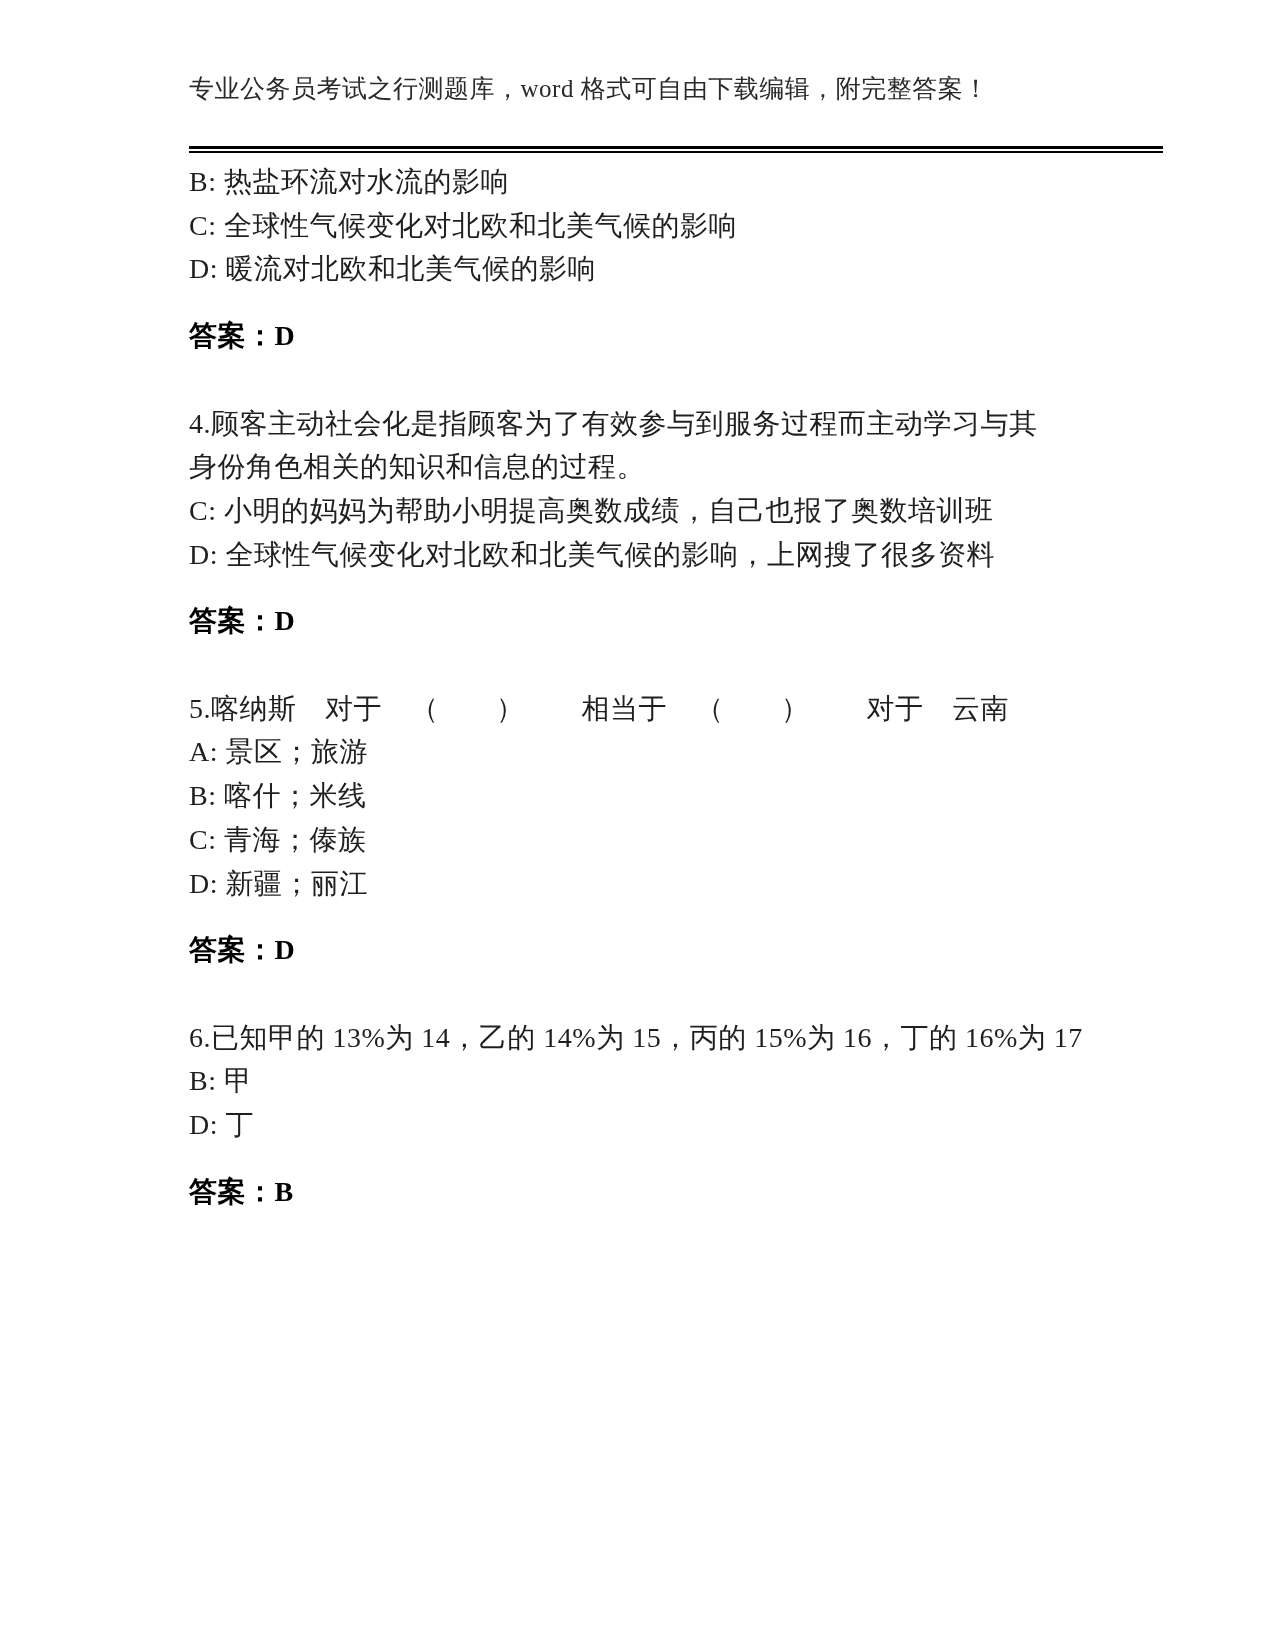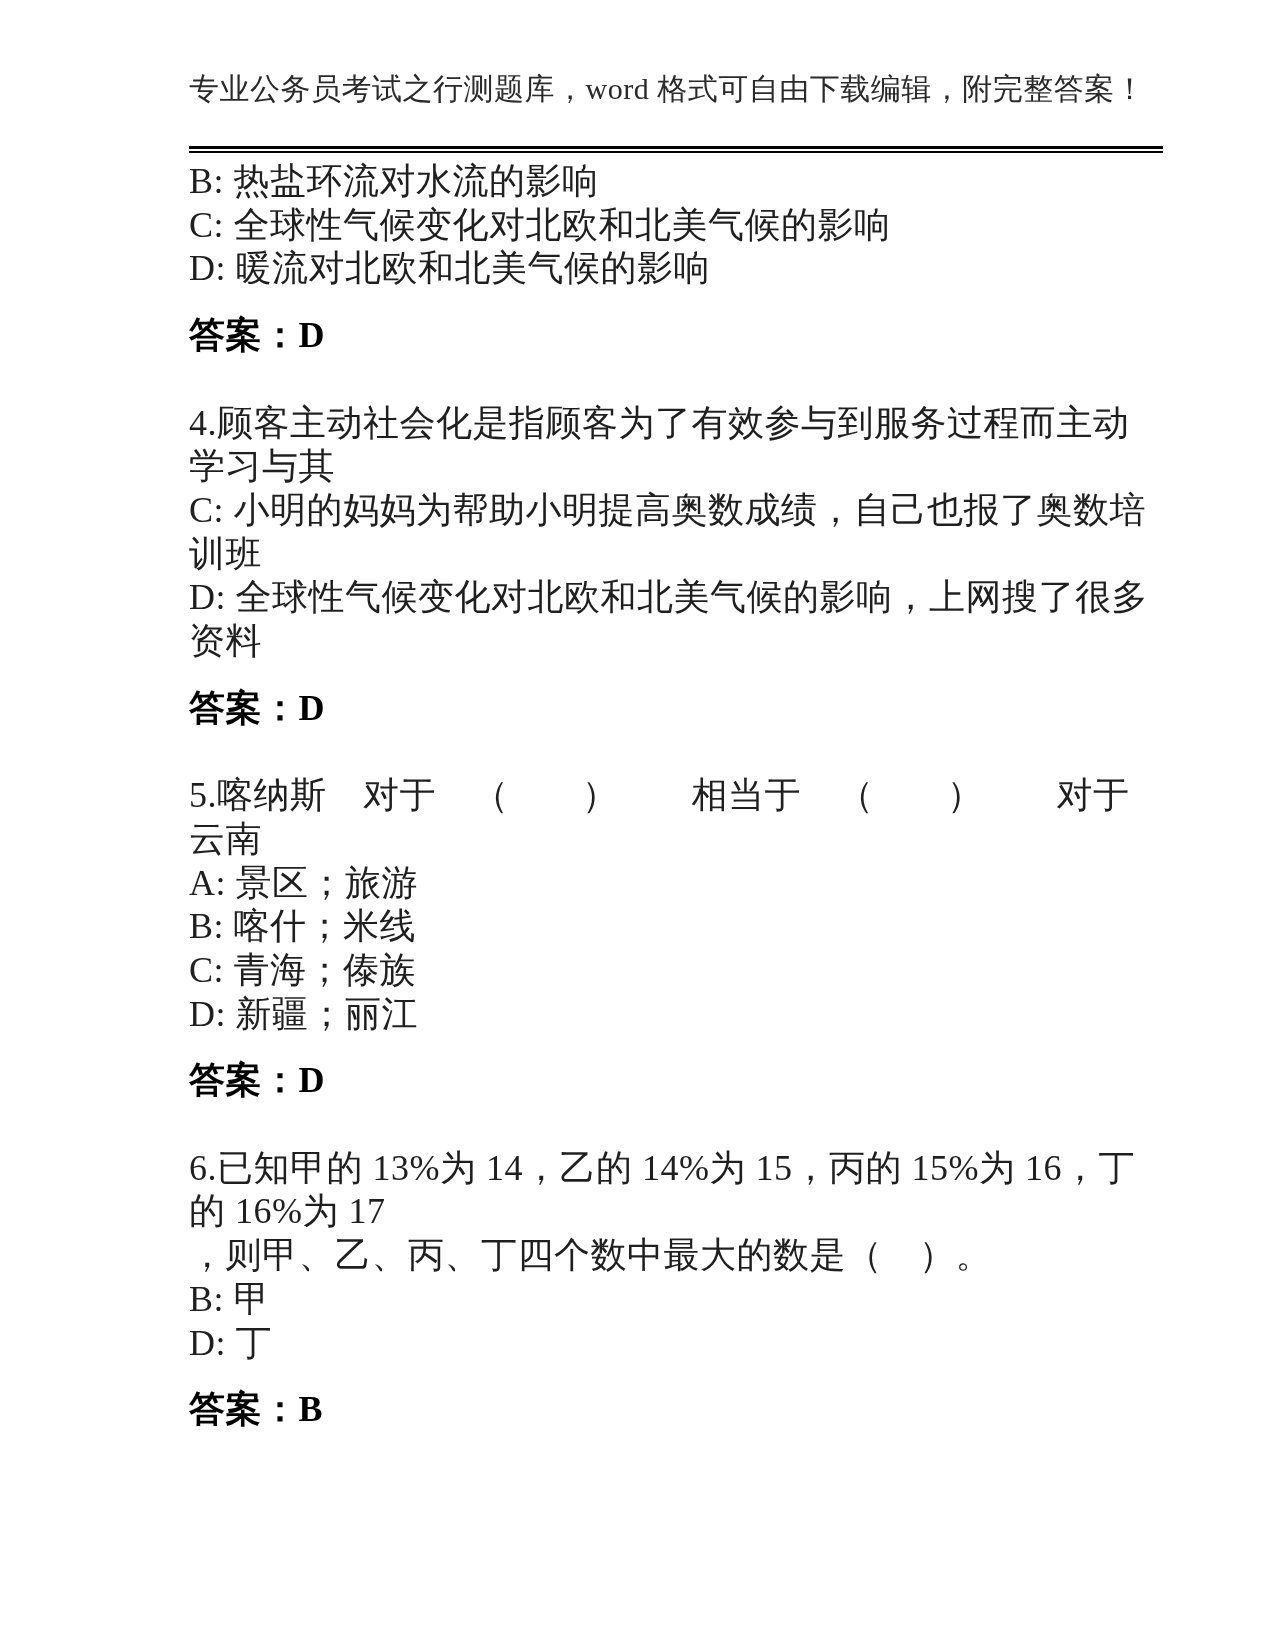--- a/index.html
+++ b/index.html
@@ -14,37 +14,37 @@
     font-family: "Liberation Serif", "DejaVu Serif", serif;
     overflow: hidden;
   }
   .doc {
     box-sizing: border-box;
     width: 1275px;
     height: 1650px;
     padding: 72px 112px 0 189px;
   }
   .header-line {
-    font-size: 30px;
+    font-size: 25px;
     line-height: 34px;
     letter-spacing: 0.5px;
     color: #2a2a2a;
     white-space: pre-wrap;
   }
   .header-rule {
     margin-top: 40px;
     height: 2px;
     border-top: 3px solid #000000;
     border-bottom: 2px solid #000000;
   }
   .content {
     margin-top: 7px;
   }
   .line {
-    font-size: 36px;
+    font-size: 28px;
     line-height: 43.7px;
     white-space: pre-wrap;
     letter-spacing: 0.5px;
   }
   .answer-line {
     font-weight: bold;
     color: #000000;
     margin-top: 23px;
   }
   .blank-line {
@@ -57,30 +57,30 @@
 <div class="doc">
   <div class="header-line">专业公务员考试之行测题库，word 格式可自由下载编辑，附完整答案！</div>
   <div class="header-rule"></div>
   <div class="content" id="content">
       <div class="line ">B: 热盐环流对水流的影响</div>
       <div class="line ">C: 全球性气候变化对北欧和北美气候的影响</div>
       <div class="line ">D: 暖流对北欧和北美气候的影响</div>
       <div class="line answer-line">答案：D</div>
       <div class="line blank-line"></div>
       <div class="line ">4.顾客主动社会化是指顾客为了有效参与到服务过程而主动学习与其</div>
+      <div class="line ">身份角色相关的知识和信息的过程。</div>
       <div class="line ">C: 小明的妈妈为帮助小明提高奥数成绩，自己也报了奥数培训班</div>
       <div class="line ">D: 全球性气候变化对北欧和北美气候的影响，上网搜了很多资料</div>
       <div class="line answer-line">答案：D</div>
       <div class="line blank-line"></div>
       <div class="line ">5.喀纳斯　对于　（　　）　　相当于　（　　）　　对于　云南</div>
       <div class="line ">A: 景区；旅游</div>
       <div class="line ">B: 喀什；米线</div>
       <div class="line ">C: 青海；傣族</div>
       <div class="line ">D: 新疆；丽江</div>
       <div class="line answer-line">答案：D</div>
       <div class="line blank-line"></div>
       <div class="line ">6.已知甲的 13%为 14，乙的 14%为 15，丙的 15%为 16，丁的 16%为 17</div>
-      <div class="line ">，则甲、乙、丙、丁四个数中最大的数是（　）。</div>
       <div class="line ">B: 甲</div>
       <div class="line ">D: 丁</div>
       <div class="line answer-line">答案：B</div>
     </div>
 </div>
 
 </body></html>

